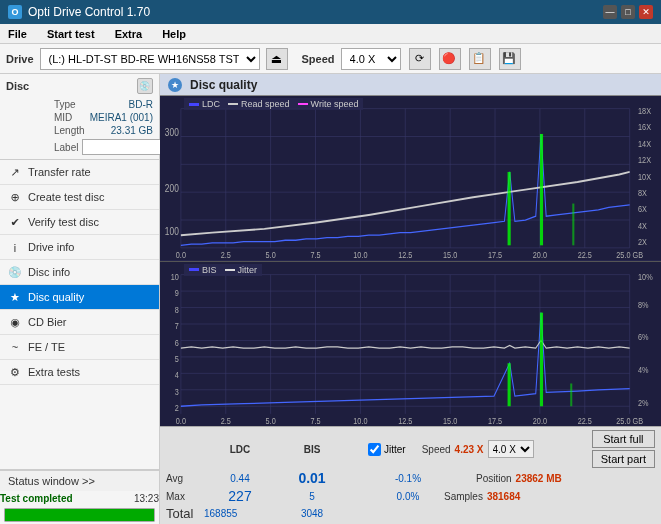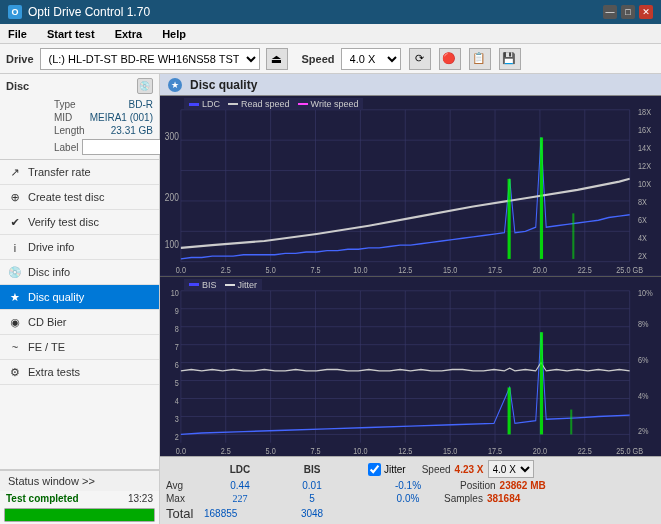--- a/index.html
+++ b/index.html
@@ -173,21 +173,21 @@
     </div>
     <div class="nav-item">
       <span class="nav-icon">⚙</span>
       <span>Extra tests</span>
     </div>
 
     <div class="status-area">
       <div class="status-window-btn">
         <span>Status window &gt;&gt;</span>
       </div>
-      <div style="padding: 2px 6px; display:flex; justify-content:space-between; align-items:flex-end;">
+      <div style="padding: 2px 0; display:flex; justify-content:space-between; align-items:flex-end;">
         <span style="font-size:10px; color:#006600; font-weight:bold;">Test completed</span>
         <span style="font-size:10px; color:#333;">13:23</span>
       </div>
       <div class="progress-bar-container">
         <div class="progress-bar-fill" style="width:100%"></div>
       </div>
     </div>
   </div>
 
   <div class="right-panel">
@@ -361,35 +361,39 @@
         <span style="width:20px;"></span>
         <label style="display:flex; align-items:center; gap:3px; font-size:10px; cursor:pointer;">
           <input type="checkbox" checked="" style="">
           <span>Jitter</span>
         </label>
         <span style="margin-left:16px; font-size:10px; color:#333;">Speed</span>
         <span style="margin-left:4px; font-size:10px; color:#cc3300; font-weight:bold;">4.23 X</span>
         <select style="margin-left:4px; font-size:10px; height:18px; border:1px solid #aaa;">
           <option>4.0 X</option>
         </select>
+        <div style="margin-left:auto; display:flex; flex-direction:column; gap:2px;">
+          <button class="start-btn">Start full</button>
+          <button class="start-btn">Start part</button>
+        </div>
       </div>
 
       <div style="display:flex; align-items:center; gap:0;">
         <span style="width:38px; font-size:10px; color:#333;">Avg</span>
         <span style="width:72px; text-align:center; font-size:10px; color:#0055bb; font-weight:500;">0.44</span>
-        <span style="width:72px; text-align:center; font-size:10px; color:#0055bb; font-weight:400;">0.01</span>
+        <span style="width:72px; text-align:center; font-size:14px; color:#0055bb; font-weight:700;">0.01</span>
         <span style="width:24px;"></span>
         <span style="width:72px; text-align:center; font-size:10px; color:#0055bb; font-weight:500;">-0.1%</span>
-        <span style="margin-left:16px; font-size:10px; color:#333;">Position</span>
+        <span style="margin-left:32px; font-size:10px; color:#333;">Position</span>
         <span style="margin-left:4px; font-size:10px; color:#cc3300; font-weight:bold;">23862 MB</span>
       </div>
 
       <div style="display:flex; align-items:center; gap:0;">
         <span style="width:38px; font-size:10px; color:#333;">Max</span>
-        <span style="width:72px; text-align:center; font-size:10px; color:#0055bb; font-weight:500;font-family:Liberation Serif, serif;">227</span>
+        <span style="width:72px; text-align:center; font-size:14px; color:#0055bb; font-weight:500;">227</span>
         <span style="width:72px; text-align:center; font-size:10px; color:#0055bb; font-weight:500;">5</span>
         <span style="width:24px;"></span>
         <span style="width:72px; text-align:center; font-size:10px; color:#0055bb; font-weight:500;">0.0%</span>
         <span style="margin-left:0; font-size:10px; color:#333;">Samples</span>
         <span style="margin-left:4px; font-size:10px; color:#cc3300; font-weight:bold;">381684</span>
       </div>
 
       <div style="display:flex; align-items:center; gap:0;">
         <span style="width:38px; font-size:13px; color:#333;">Total</span>
         <span style="width:72px; font-size:10px; color:#0055bb; font-weight:500;">168855</span>

